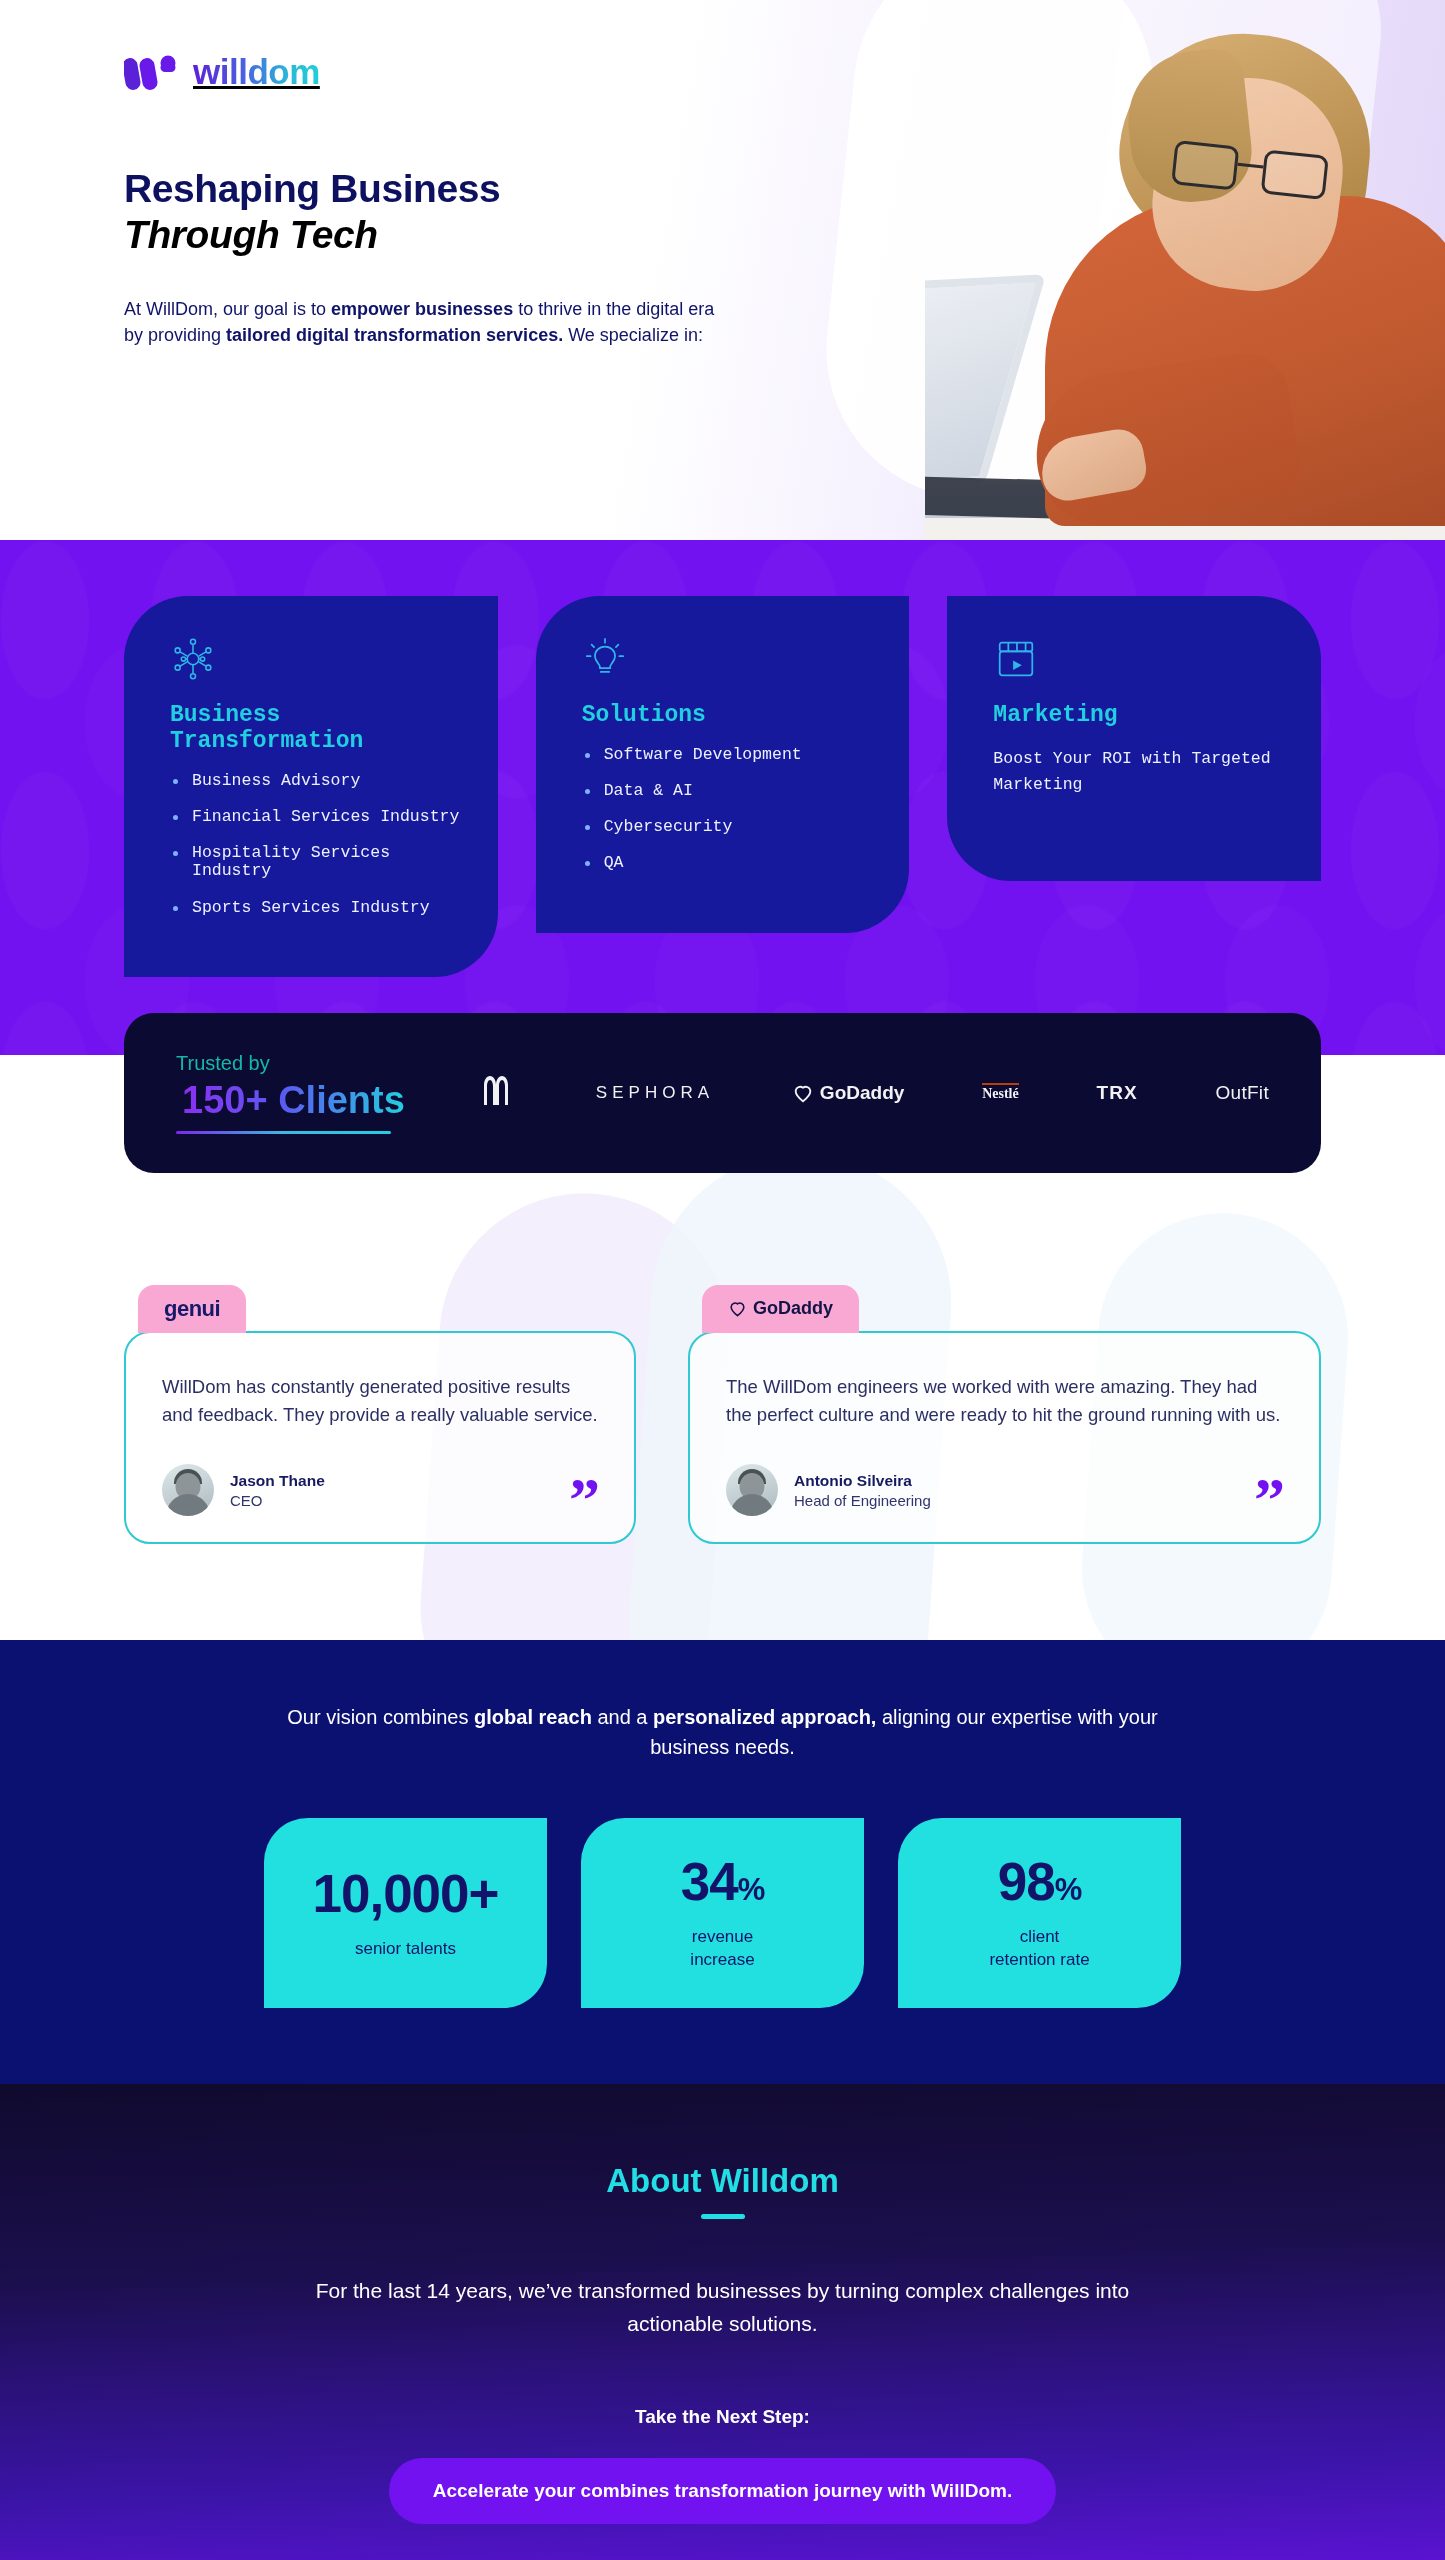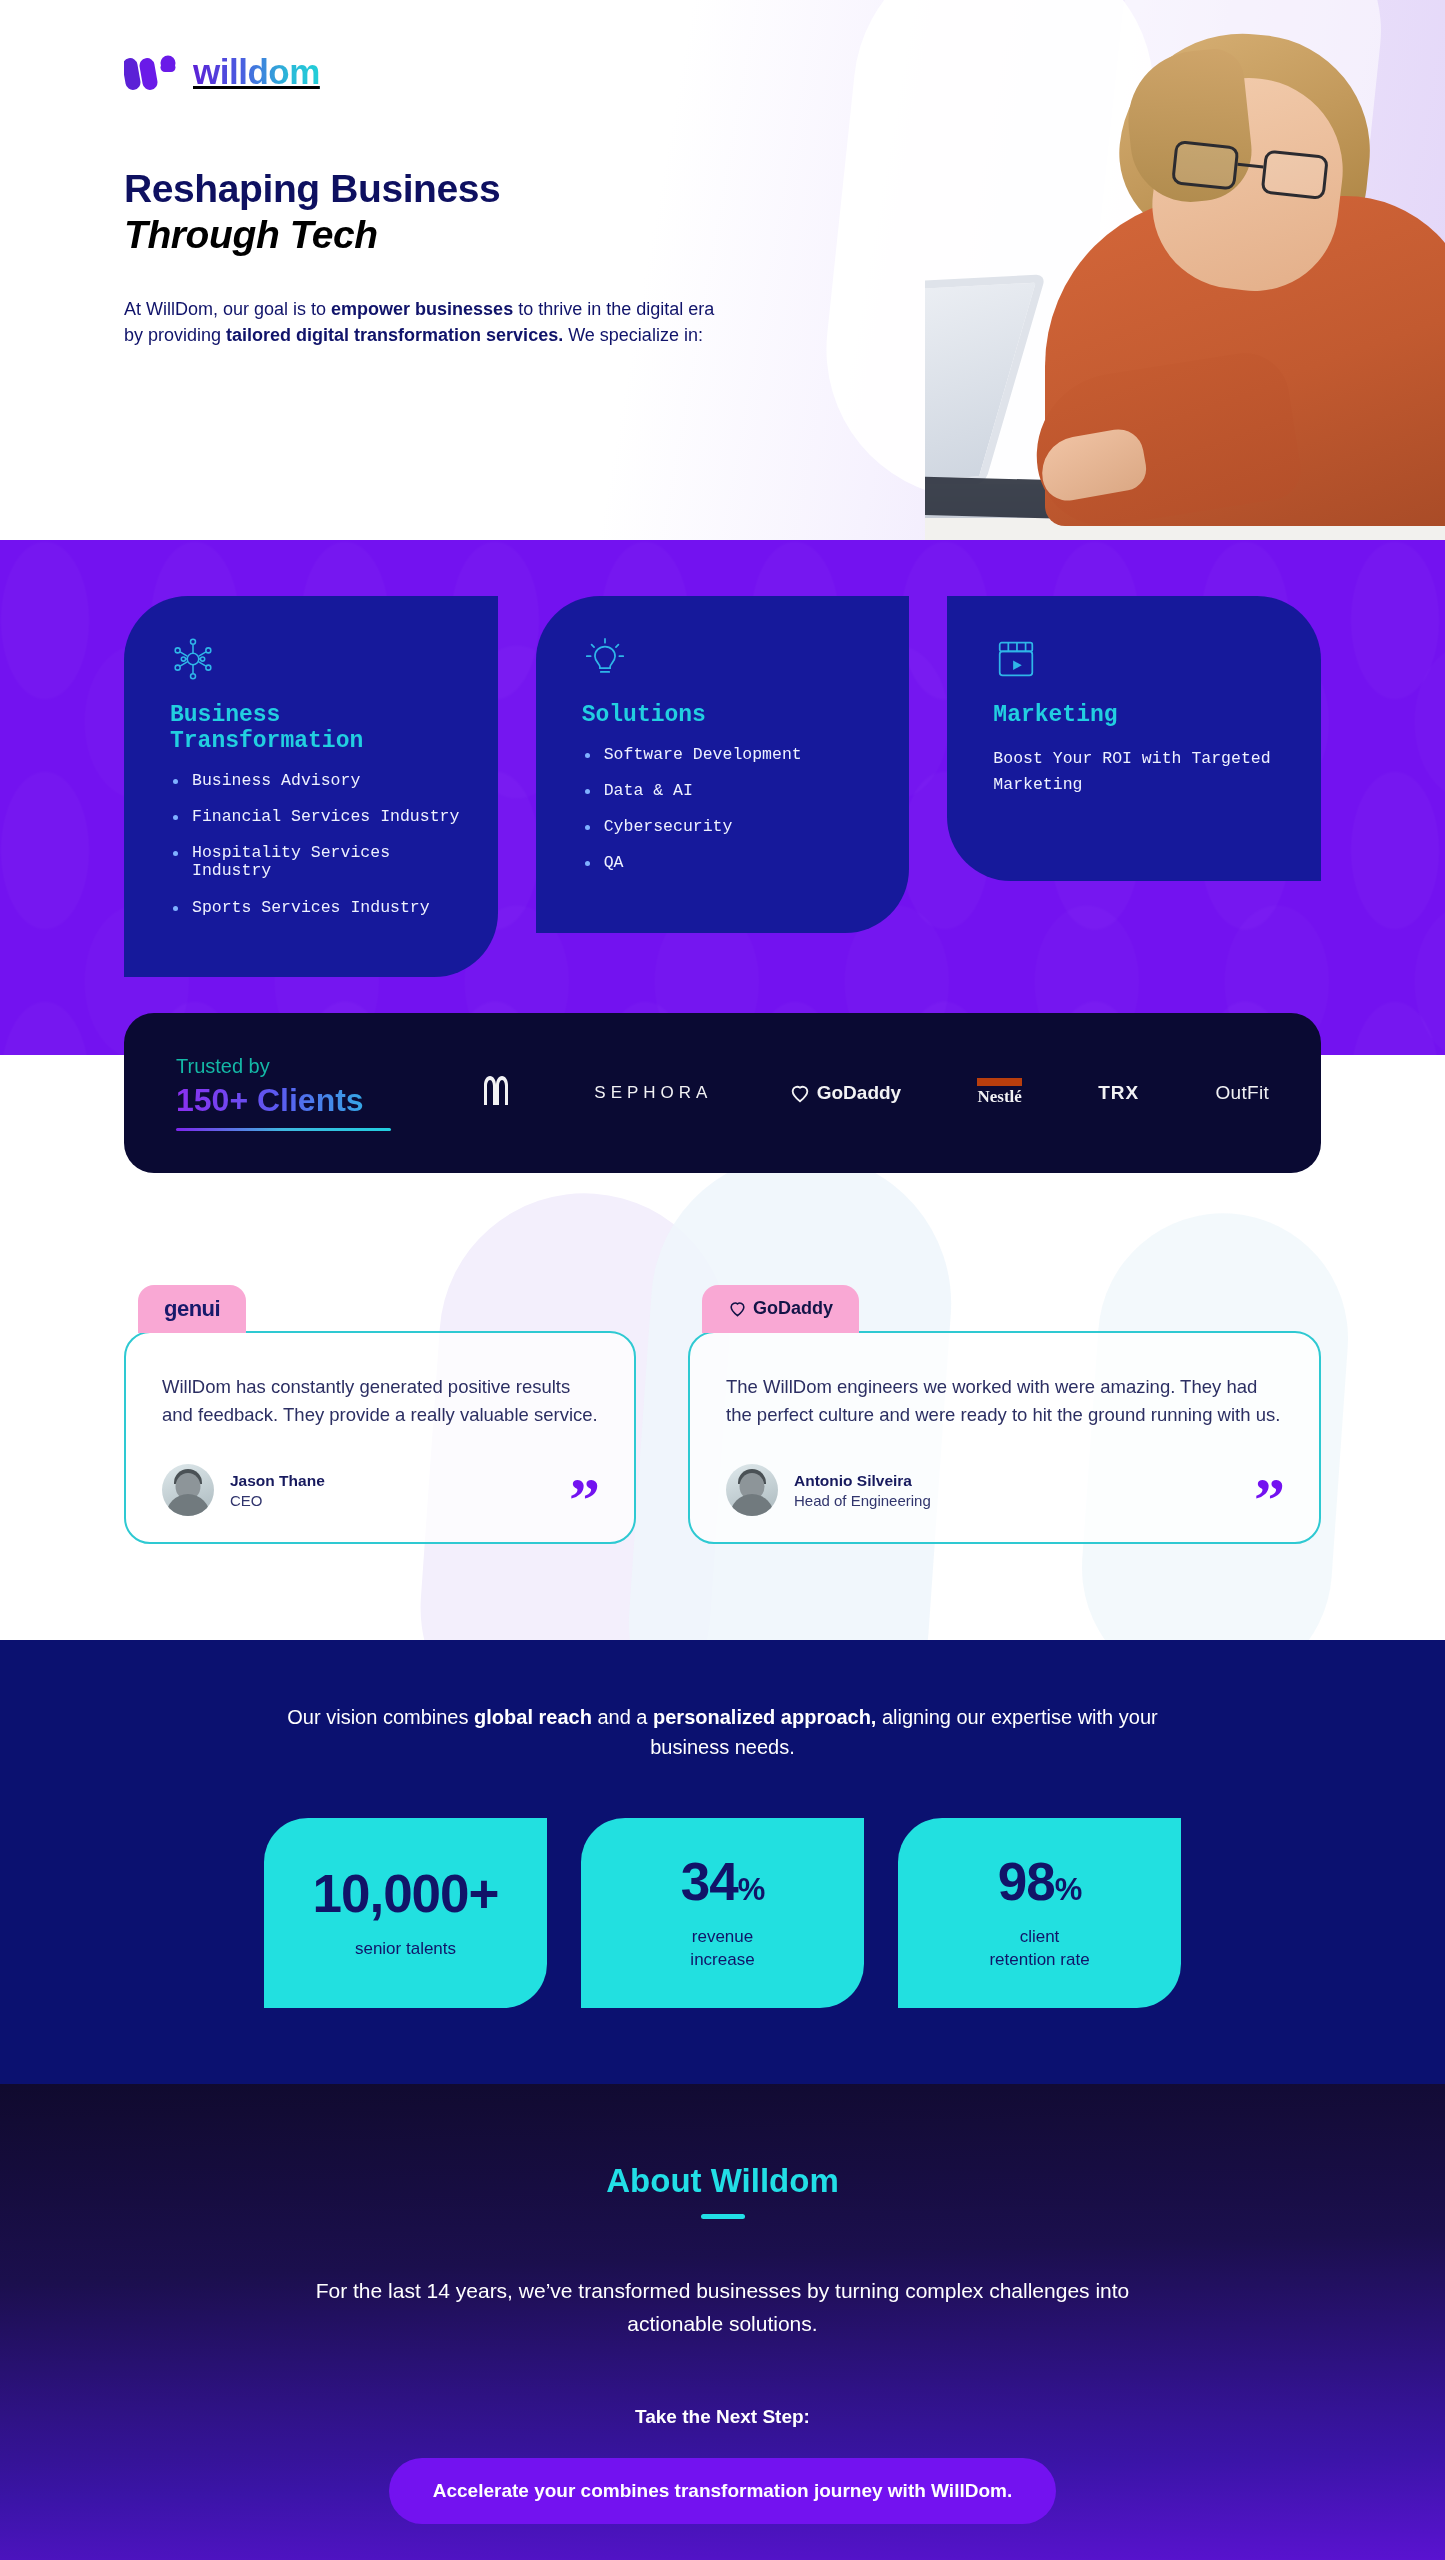--- a/index.html
+++ b/index.html
@@ -121,32 +121,32 @@
   .svc-desc{ color:#eef1ff; font-size:16.5px; line-height:1.55; }
 
   
   .trusted-wrap{ position:relative; margin-top:-42px; padding:0 124px; z-index:20; }
   .trusted{
     background:#0a0a33; border-radius:30px; height:160px;
     display:flex; align-items:center; padding:0 52px; gap:40px;
   }
   .trusted-left{ width:230px; flex:none; }
   .trusted-label{ color:#14b8a6; font-size:20px; margin-bottom:4px; }
-  .trusted-count{ font-size:32px; font-weight:700;
+  .trusted-count{ font-size:38px; font-weight:700;
     background:linear-gradient(90deg,#8b2ff0 0%,#5a5bf0 45%,#24cfe0 100%);
-    -webkit-background-clip:text; background-clip:text; color:transparent; }
+    -webkit-background-clip:text; background-clip:text; color:transparent;margin-left:6px; }
   .trusted-underline{ margin-top:9px; width:215px; height:3px; border-radius:2px;
     background:linear-gradient(90deg,#7d25ee,#3fb9e0,#22cfe0); }
   .logos{ flex:1; display:flex; align-items:center; justify-content:space-between;
     padding-left:24px; }
   .logo-item{ color:#fff; opacity:.95; }
   .lg-sephora{ font-size:17px; letter-spacing:5px; font-weight:400; }
   .lg-godaddy{ font-size:19px; font-weight:700; display:flex; align-items:center; gap:6px; }
-  .lg-nestle{ font-size:17px; font-weight:700; font-family:"Liberation Serif", serif;
-     border-top:8px solid #c2410c; padding-top:1px; }
+  .lg-nestle{ font-size:14px; font-weight:700; font-family:"Liberation Serif", serif;
+     border-top:2px solid #c2410c; padding-top:1px; }
   .lg-trx{ font-size:19px; font-weight:700; letter-spacing:1px; }
   .lg-outfit{ font-size:19px; font-weight:400; letter-spacing:.3px; }
 
   
   .testi-sect{ position:relative; background:#ffffff; padding:112px 124px 96px; overflow:hidden; }
   .testi-bg1{ position:absolute; left:430px; top:20px; width:290px; height:560px;
      background:#f3effc; border-radius:145px; transform:rotate(4deg); }
   .testi-bg2{ position:absolute; left:640px; top:-20px; width:300px; height:620px;
      background:#eef6fb; border-radius:150px; transform:rotate(4deg); opacity:.85; }
   .testi-bg3{ position:absolute; left:1090px; top:40px; width:250px; height:480px;

